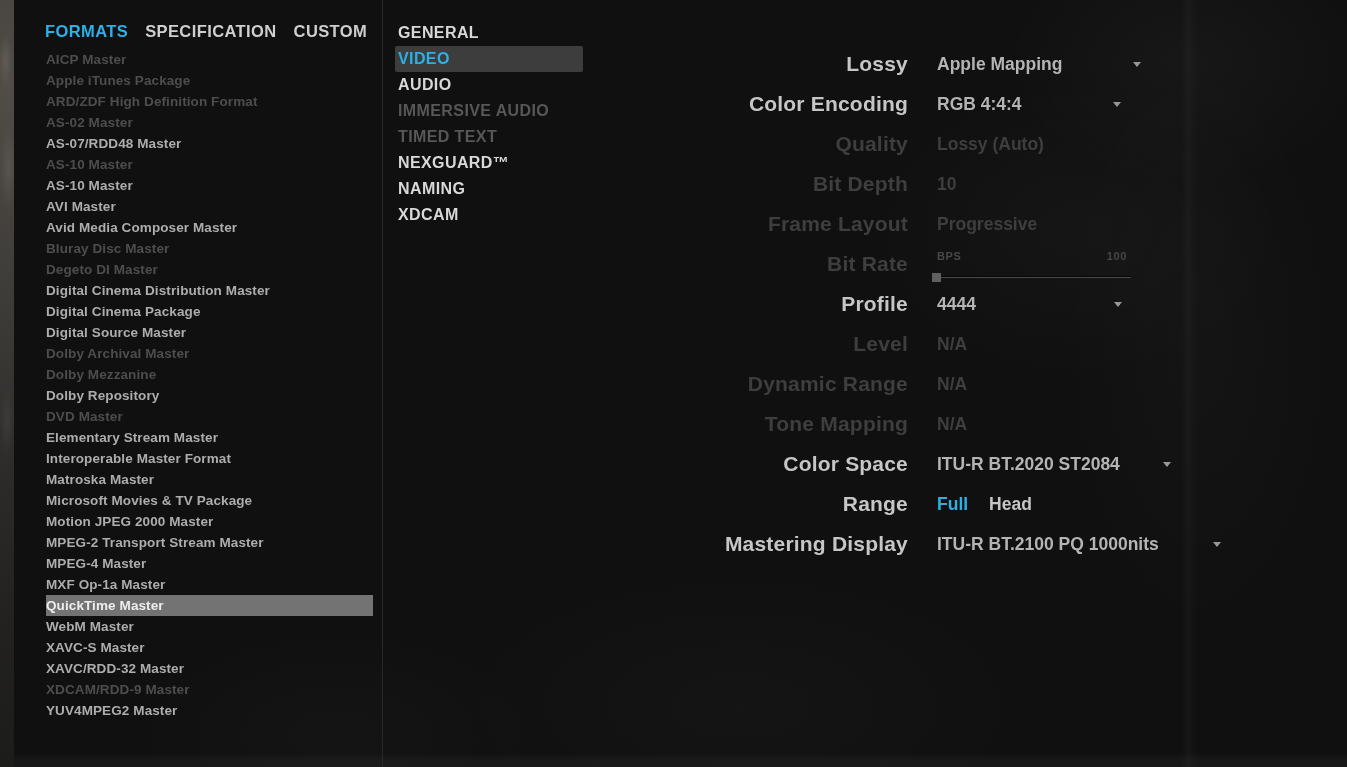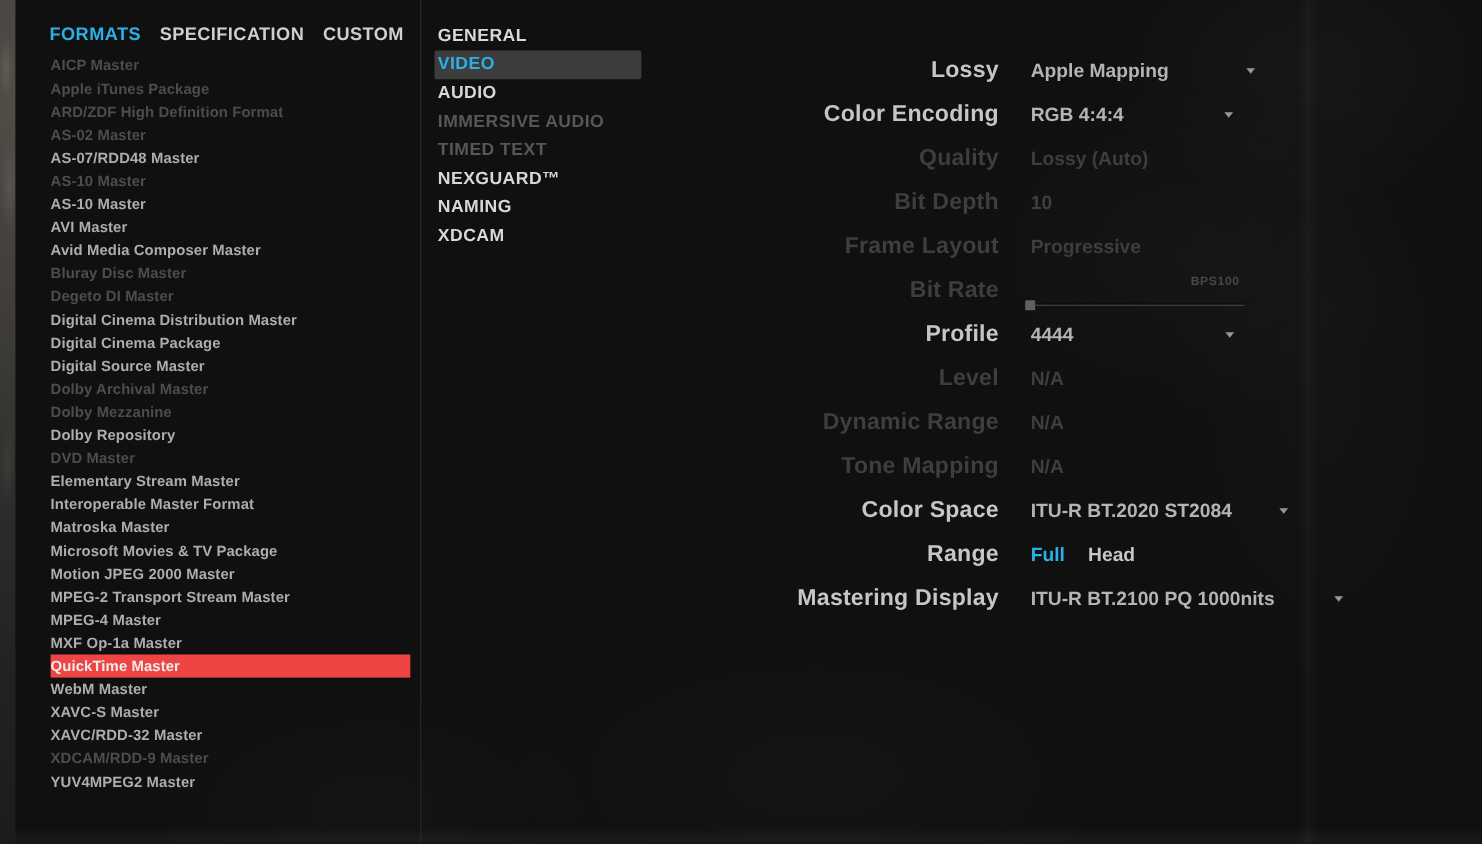--- a/index.html
+++ b/index.html
@@ -37,21 +37,21 @@
   
   .tabs { position:absolute; left:45px; top:22px; display:flex; gap:17px; }
   .tab { font-size:16.5px; font-weight:700; letter-spacing:0.4px; color:#cfcfcf; cursor:default; }
   .tab[data-state="active"] { color:var(--accent); }
 
   
   .formats-list { position:absolute; left:46px; top:49px; width:327px; }
   .fmt-row { height:21px; line-height:21px; font-size:13.5px; font-weight:700;
              color:#adadad; white-space:nowrap; letter-spacing:0.1px; }
   .fmt-row[data-state="dim"] { color:#4d4d4d; }
-  .fmt-row[data-state="selected"] { background:#ef4444; color:#ededed; }
+  .fmt-row[data-state="selected"] { background:#737373; color:#ededed; }
 
   .divider { position:absolute; left:382px; top:0; width:1px; height:767px; background:#282828; }
 
   
   .sections-list { position:absolute; left:395px; top:20px; width:188px; }
   .sec-row { height:26px; line-height:26px; font-size:16px; font-weight:700;
              letter-spacing:0.4px; color:#d8d8d8; padding-left:3px; white-space:nowrap; }
   .sec-row[data-state="dim"] { color:#575757; }
   .sec-row[data-state="selected"] { background:#3d3d3d; color:var(--accent); border-radius:2px; }
 
@@ -67,21 +67,21 @@
            border-left:4.5px solid transparent; border-right:4.5px solid transparent;
            border-top:5.5px solid #989898; }
   .caret.c-codec { left:196px; }
   .caret.c-ce    { left:176px; }
   .caret.c-prof  { left:177px; }
   .caret.c-cs    { left:226px; }
   .caret.c-md    { left:276px; }
 
   
   .slider-area { margin-left:29px; width:190px; height:40px; position:relative; display:block; }
-  .slider-labels { display:flex; justify-content:flex-end; padding-top:6px;
+  .slider-labels { display:flex; justify-content:space-between; padding-top:6px;
                    font-size:11px; font-weight:700; letter-spacing:0.6px; color:#484848; }
   .slider-track { position:absolute; left:-5px; top:33px; width:199px; height:1px;
                   background:#4a4a4a; box-shadow:0 -1px 0 #060606; }
   .slider-handle { position:absolute; left:0; top:-4px; width:9px; height:9px; background:#606060; }
 
   
   .toggle .opt { margin-right:21px; color:#c6c6c6; }
   .toggle .opt[data-state="selected"] { color:var(--accent); }
 </style>
 </head>

